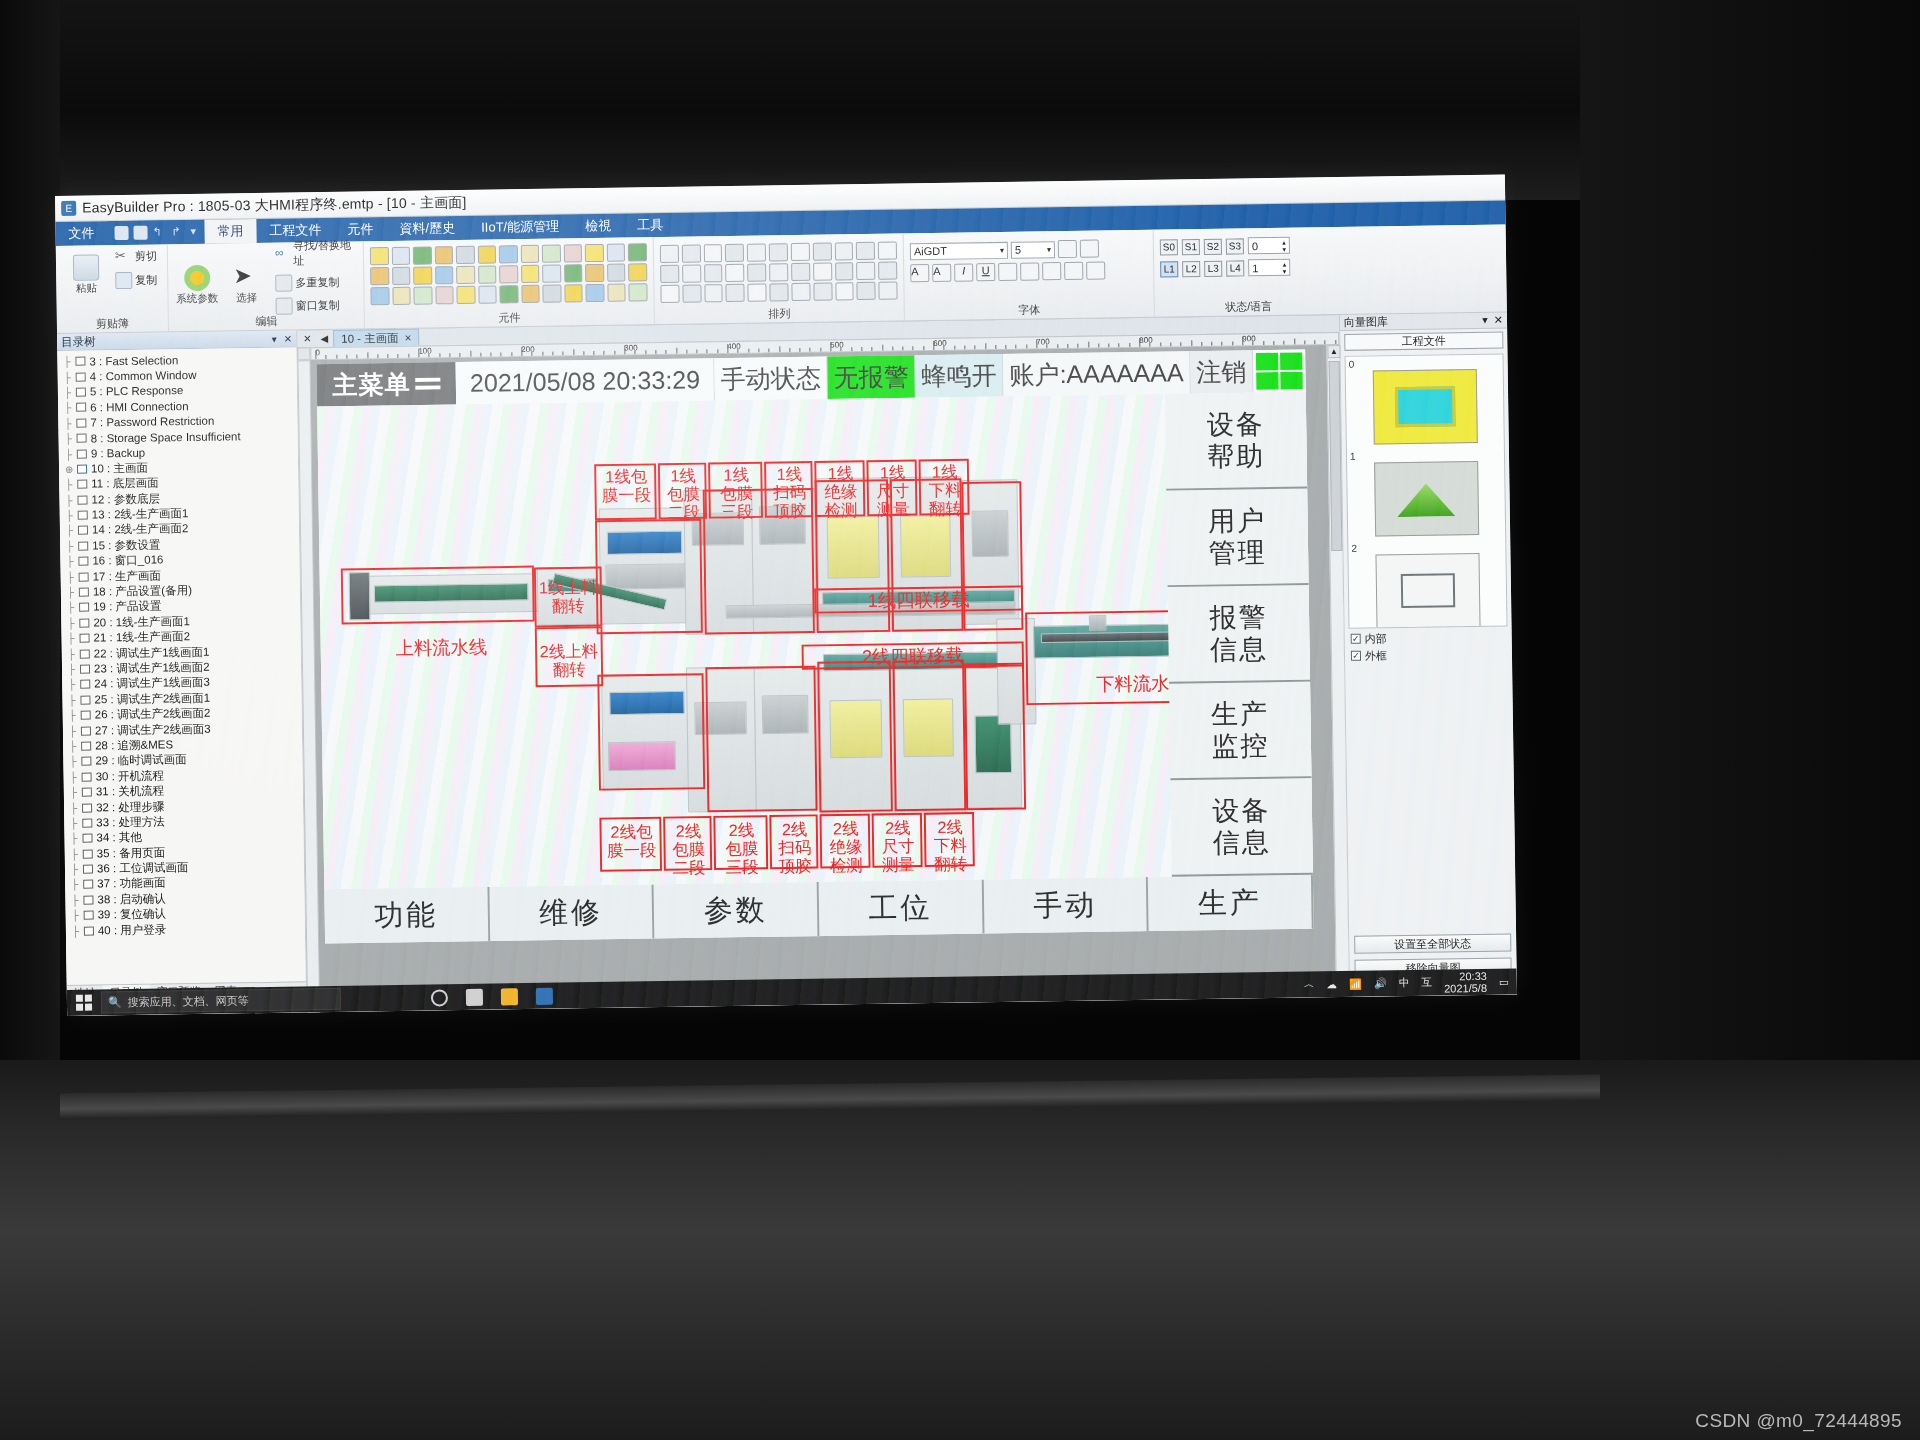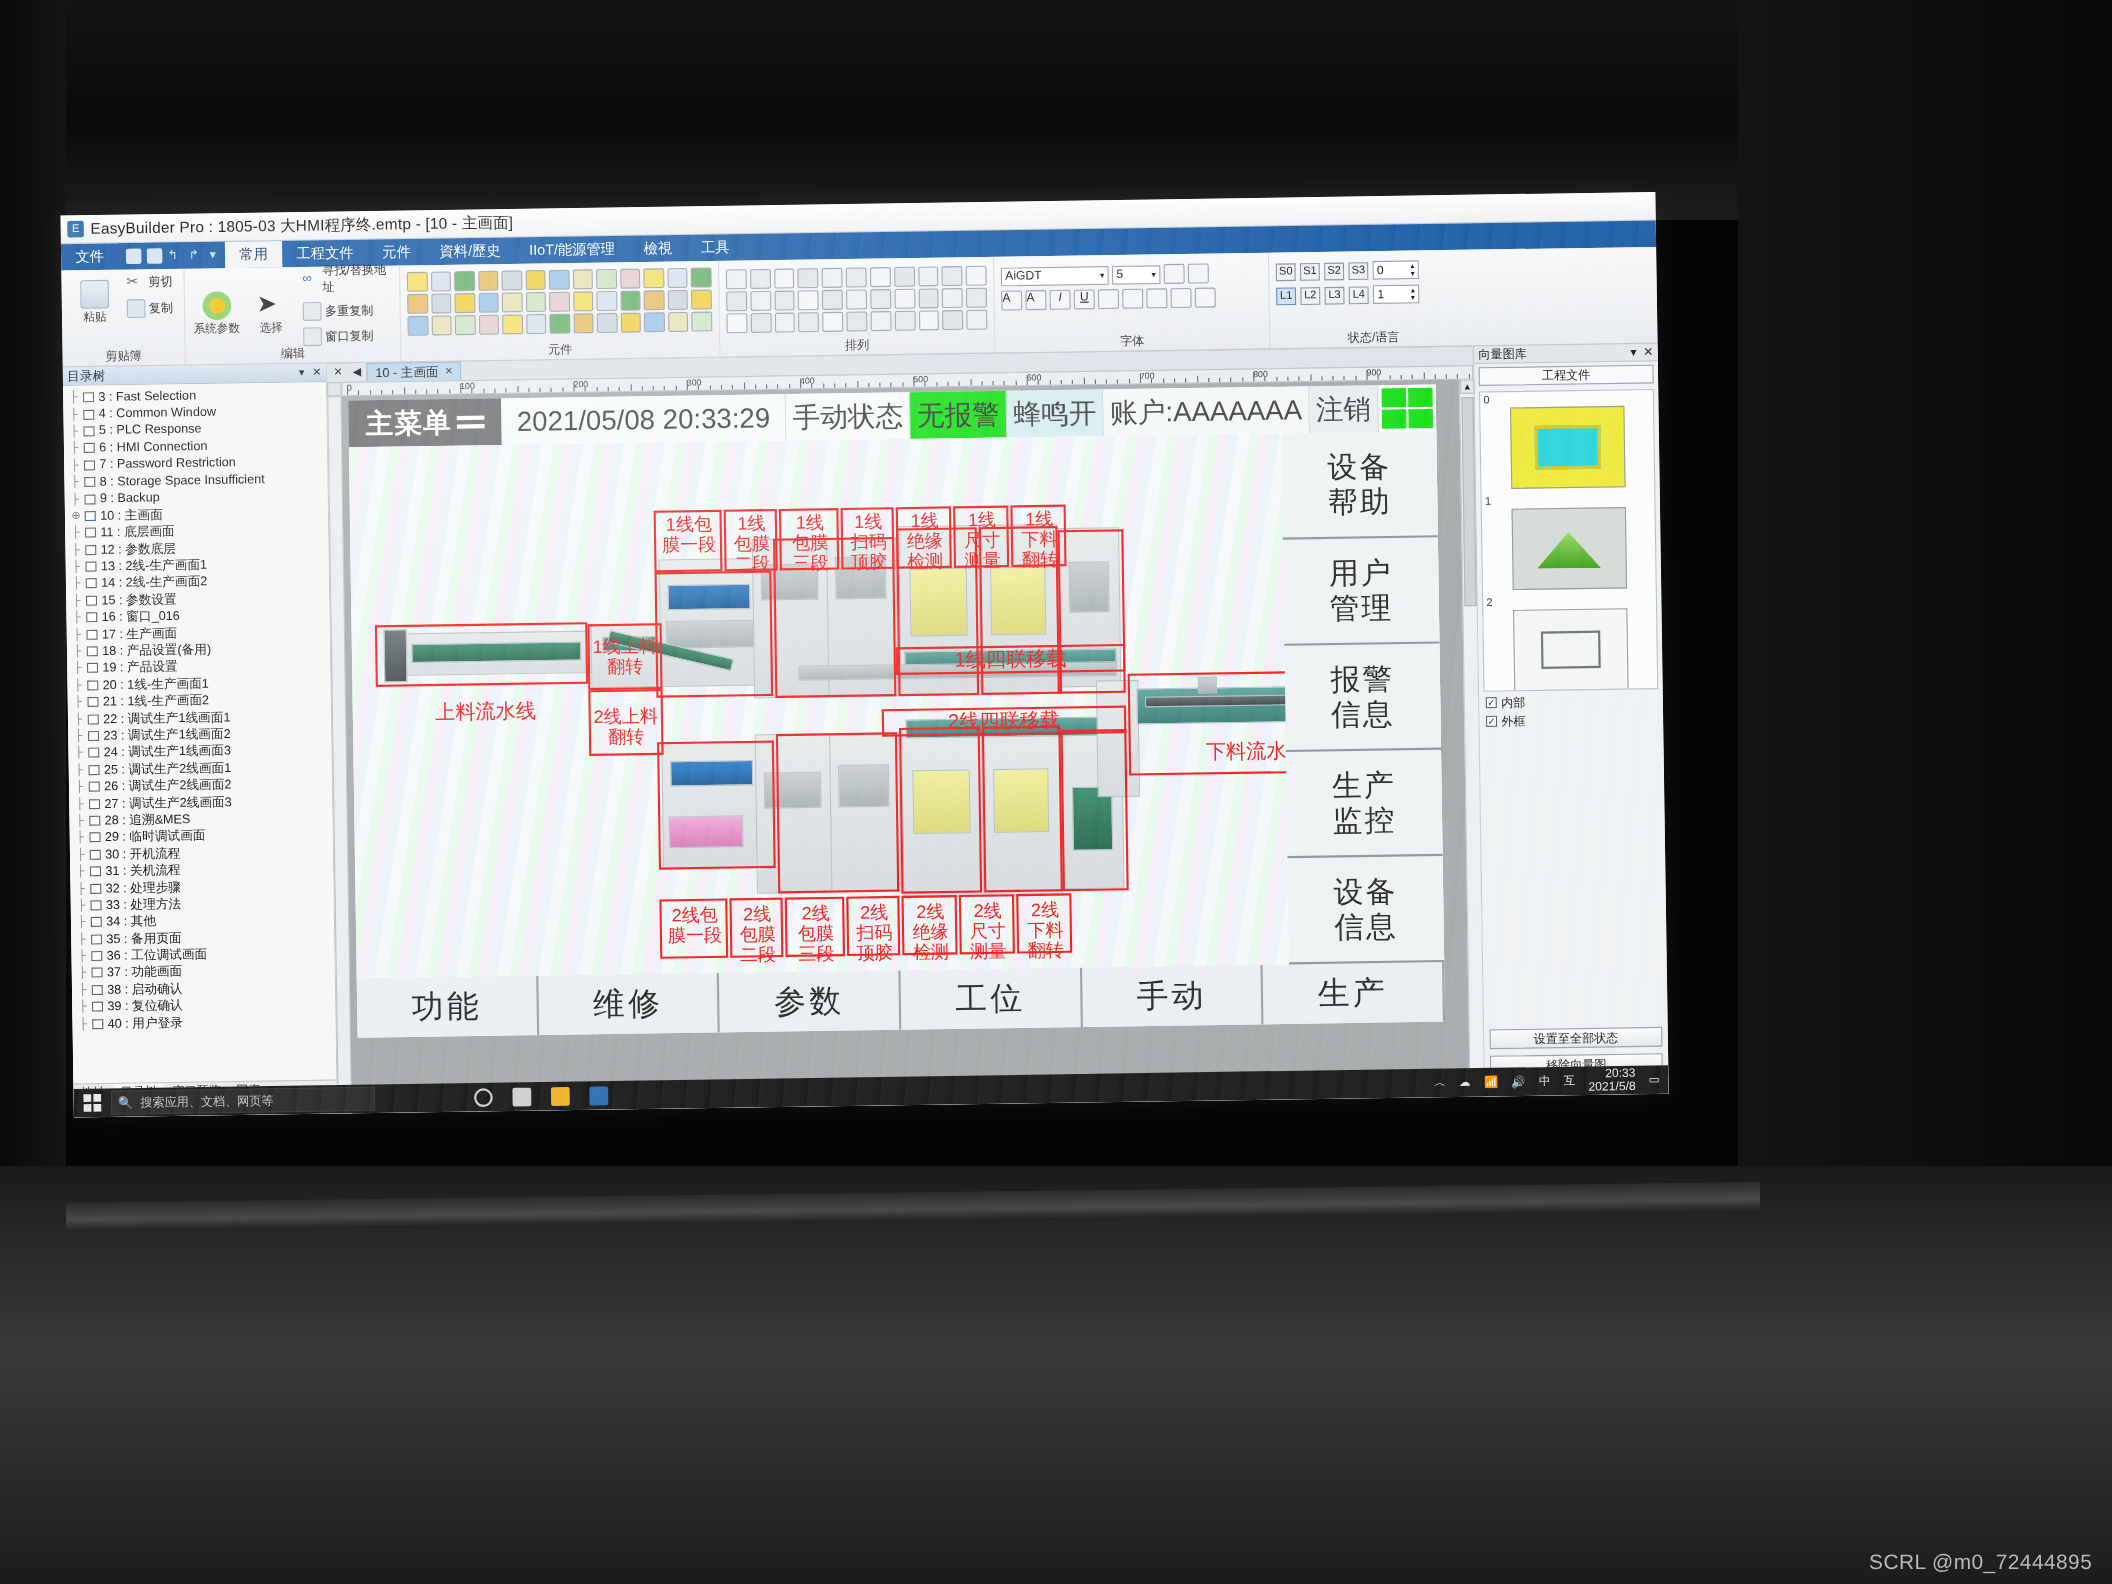--- a/index.html
+++ b/index.html
@@ -1045,14 +1045,14 @@
         <span>互</span>
         <span class="tb-clock">
           <span>20:33</span><br>
           <span>2021/5/8</span>
         </span>
         <span>▭</span>
       </div>
     </div>
   </div>
 
-  <div class="watermark">SCRL @m0_72444895</div>
+  <div class="watermark">CSDN @m0_72444895</div>
 </div>
 
 </body></html>

